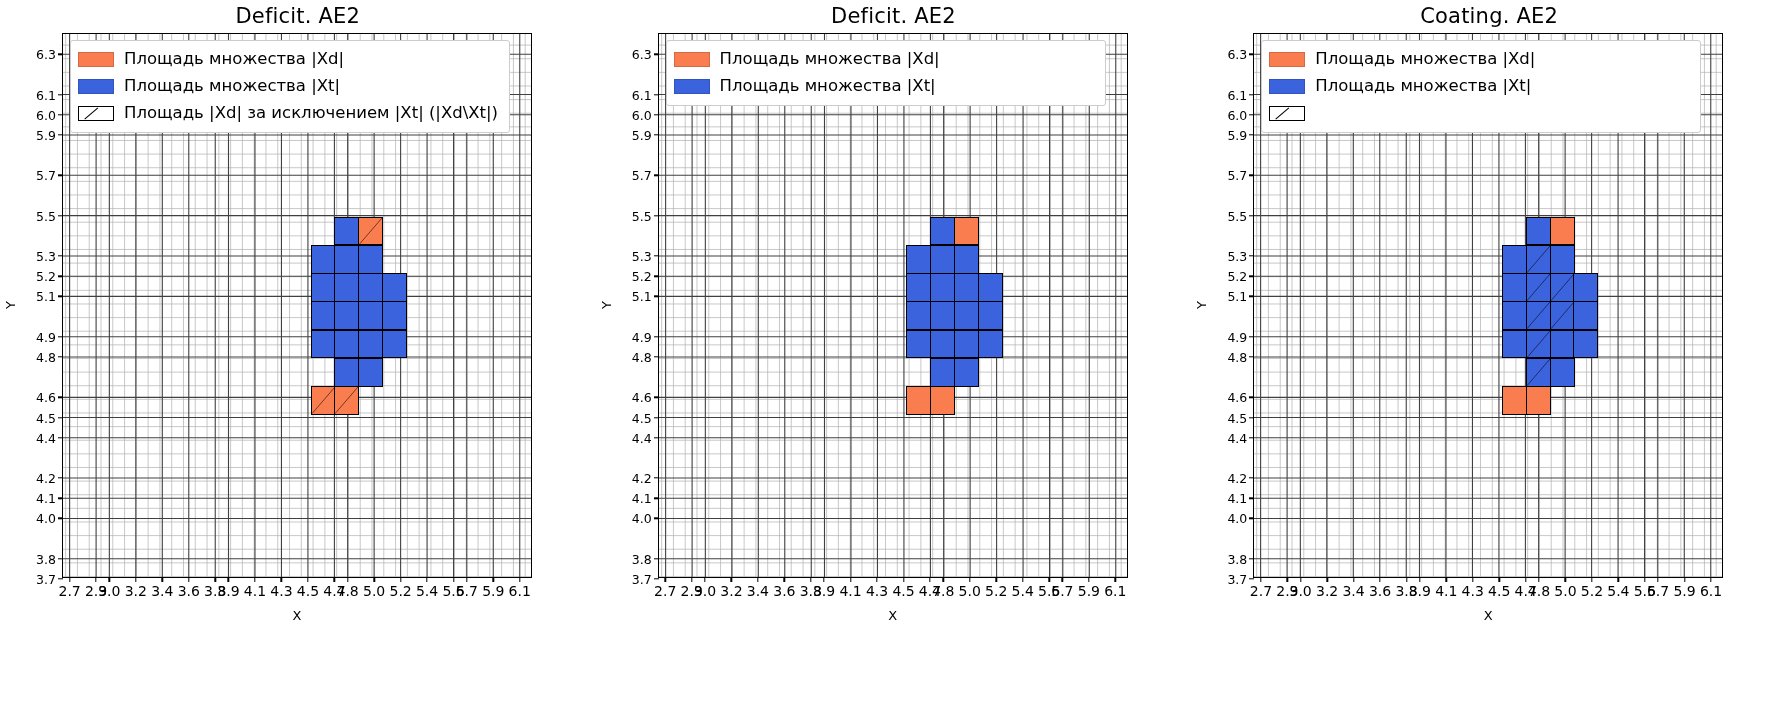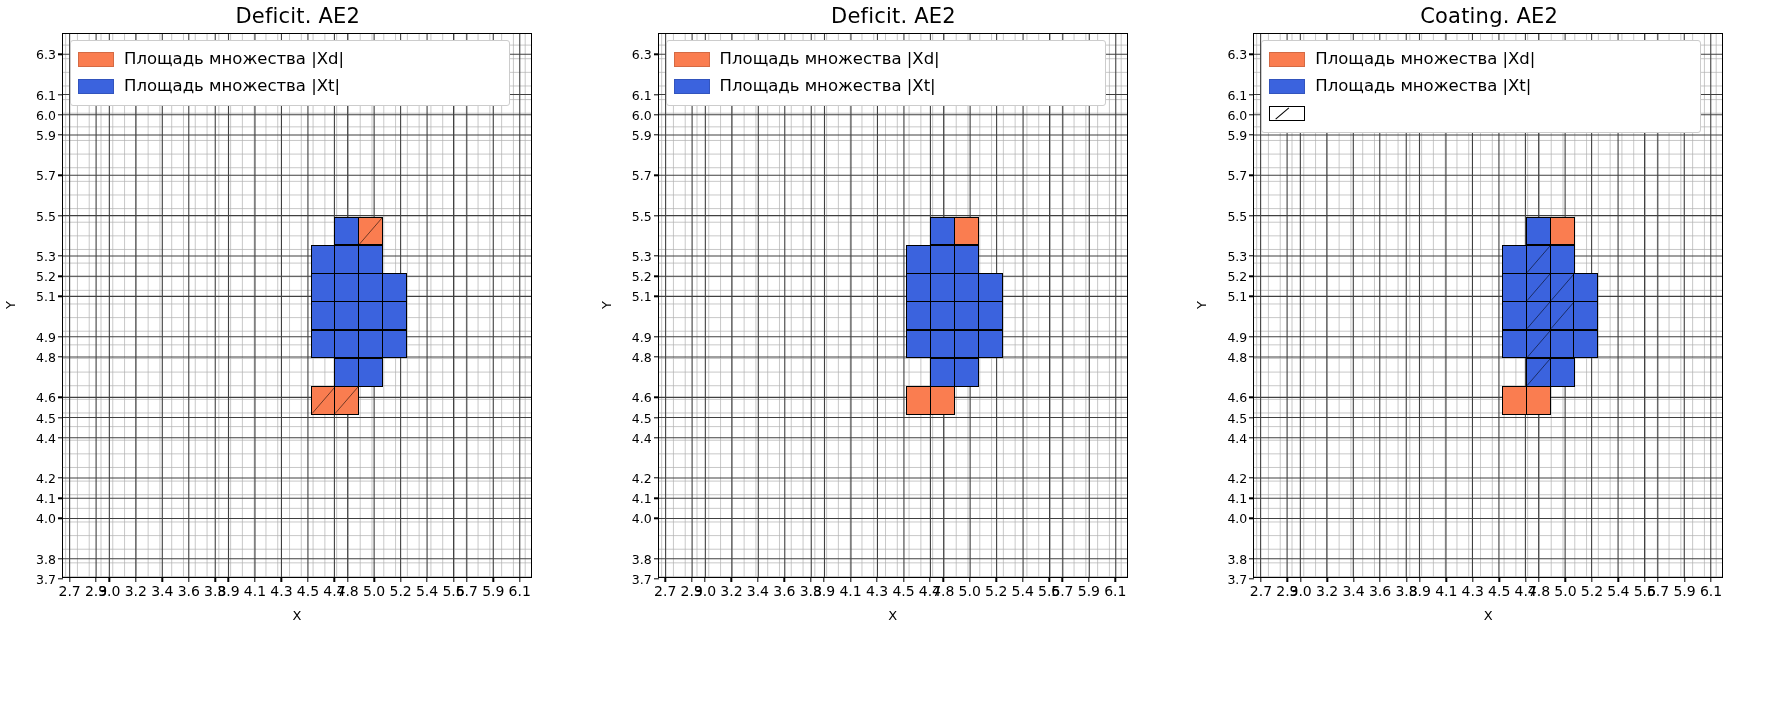--- a/index.html
+++ b/index.html
@@ -319,20 +319,28 @@
         <div class="xtickmark" style="left: 456.76px;"></div>
         <div class="legend">
           <div class="legend-row">
             <span class="swatch filled" style="background: rgb(250, 125, 80);"></span>
             <span class="legend-text">Площадь множества |Xd|</span>
           </div>
           <div class="legend-row">
             <span class="swatch filled" style="background: rgb(59, 99, 222);"></span>
             <span class="legend-text">Площадь множества  |Xt|</span>
           </div>
+          <div class="legend-row">
+            <span class="swatch outline">
+              <svg viewBox="0 0 36 15" preserveAspectRatio="none">
+                <line x1="6" y1="14" x2="20" y2="1" stroke="#000" stroke-width="1.1"></line>
+              </svg>
+            </span>
+            <span class="legend-text">Площадь |Xd| за исключением |Xt| (|Xd\Xt|)</span>
+          </div>
         </div>
       </div>
       <div class="xlabel" style="left: 62px;">X</div>
       <div class="ylabel">Y</div>
     </div>
     <div class="panel panel-2">
       <div class="title">Deficit. AE2</div>
       <div class="axes">
         <div class="gridlayer">
           <svg width="470" height="545">

